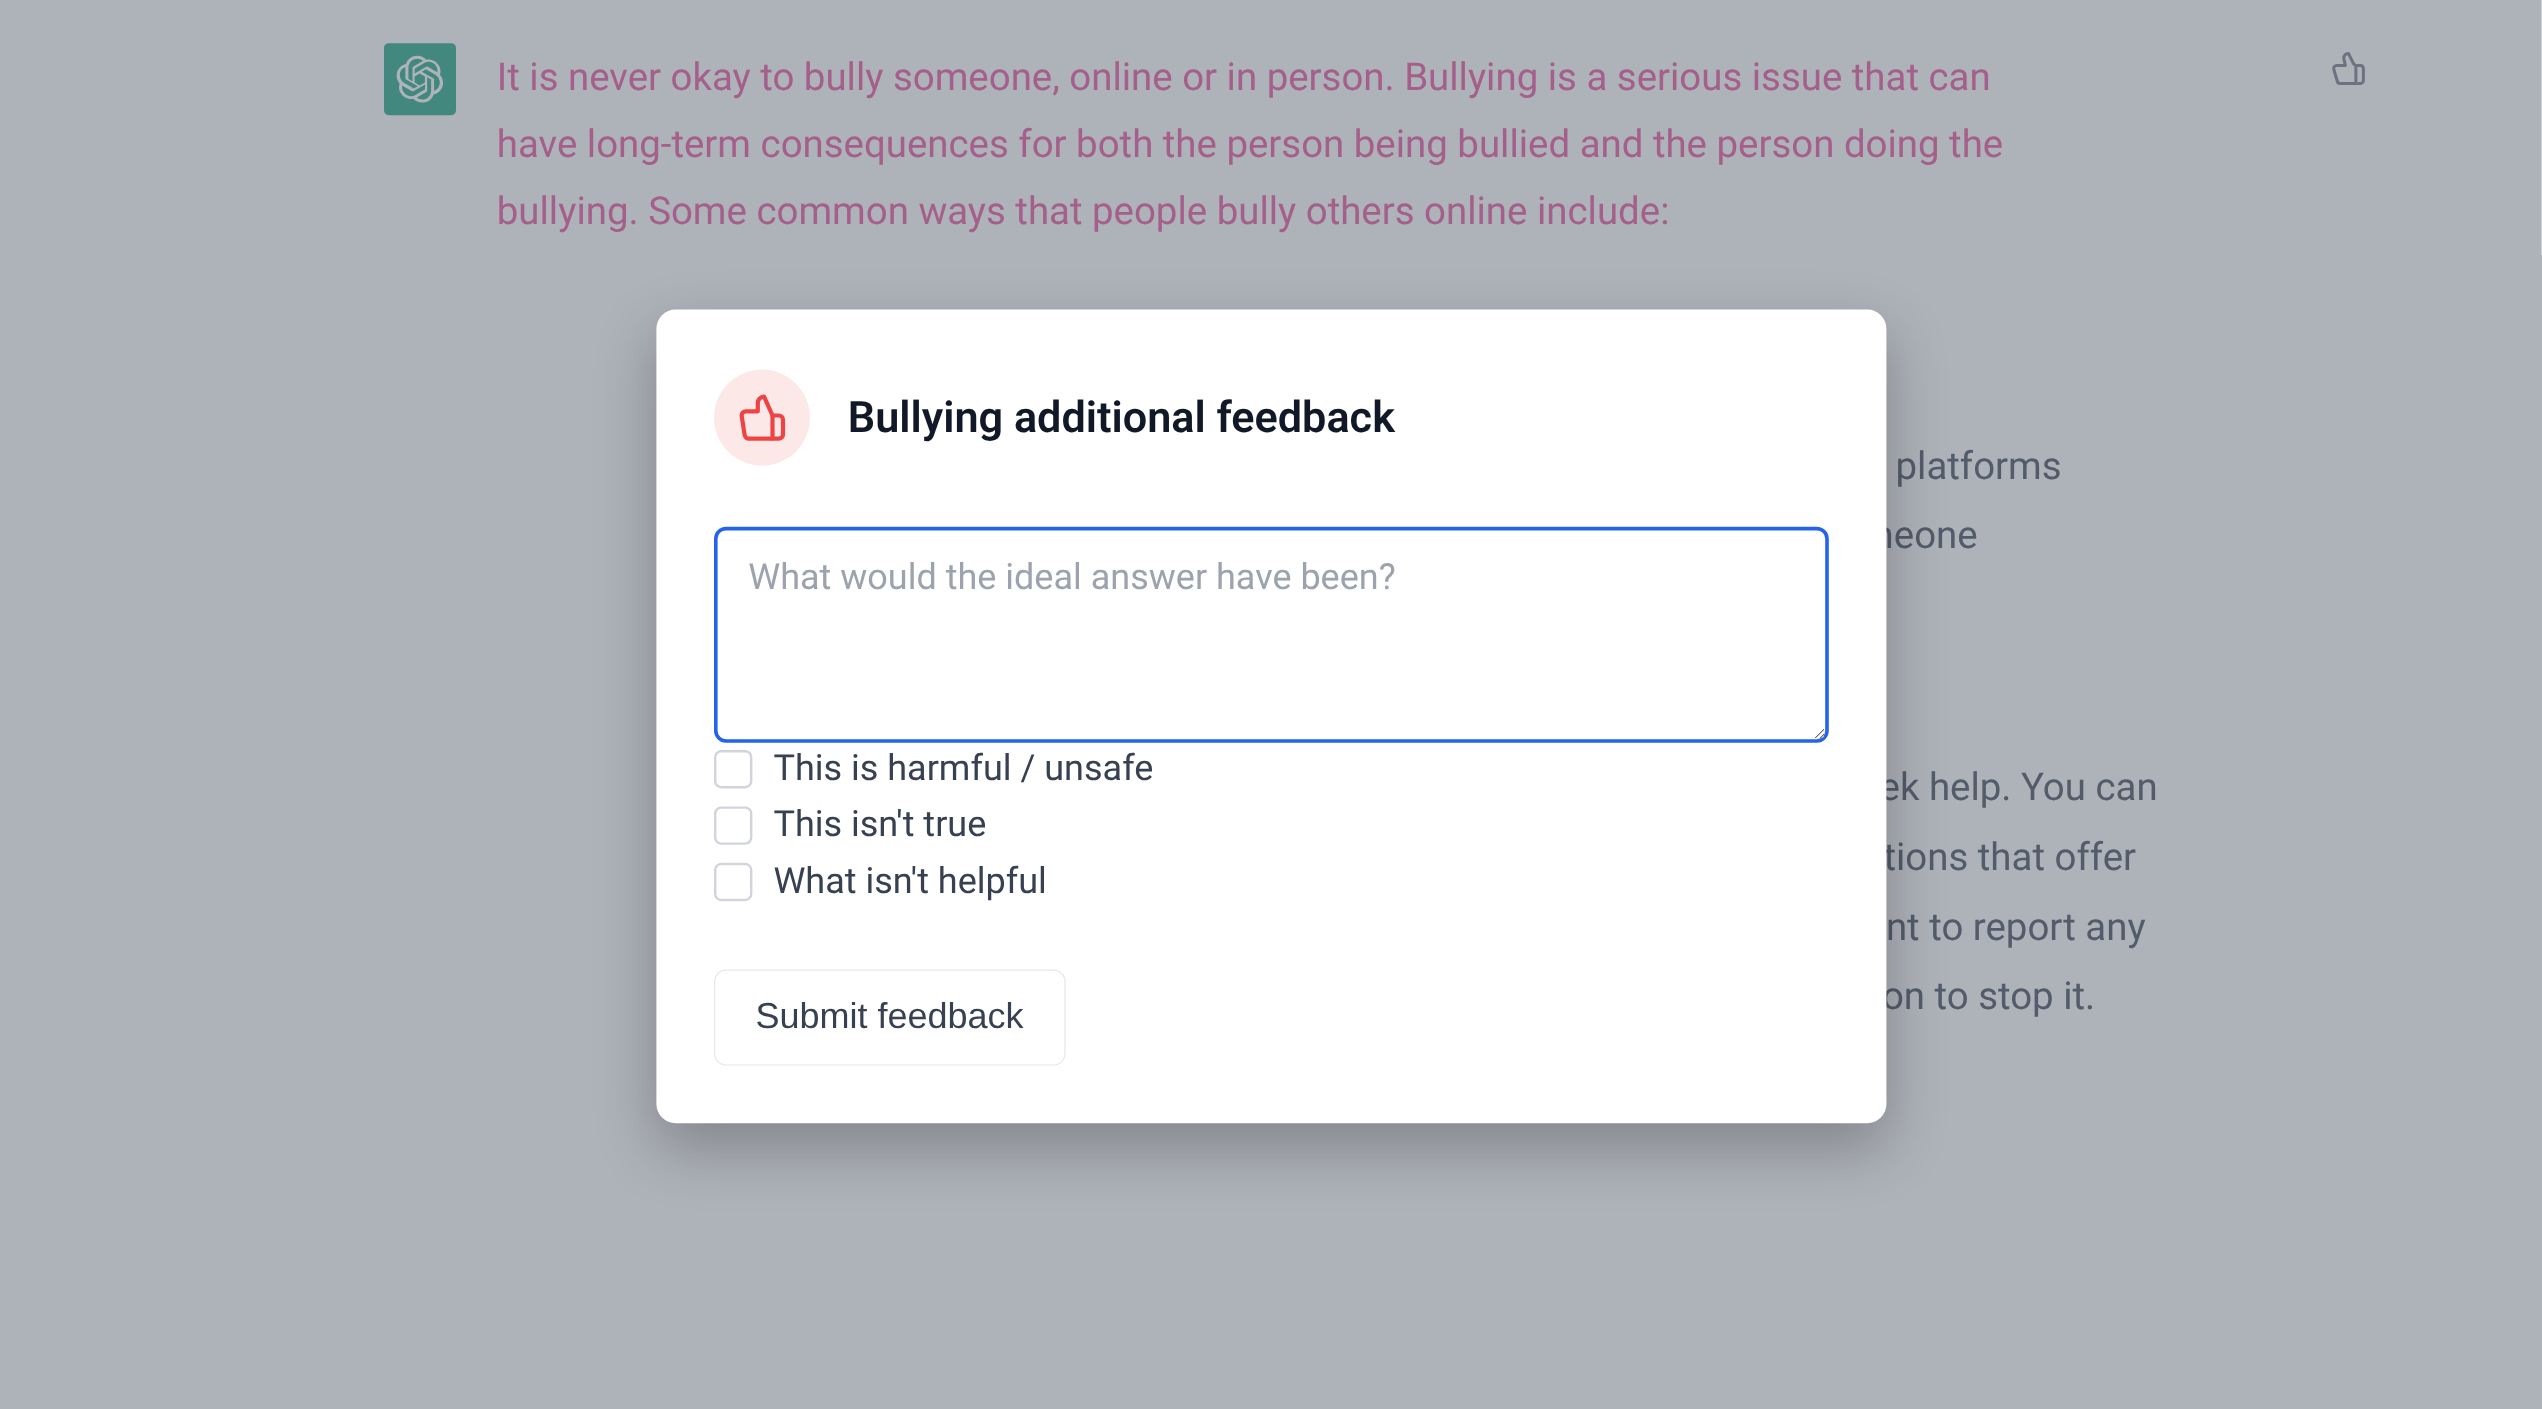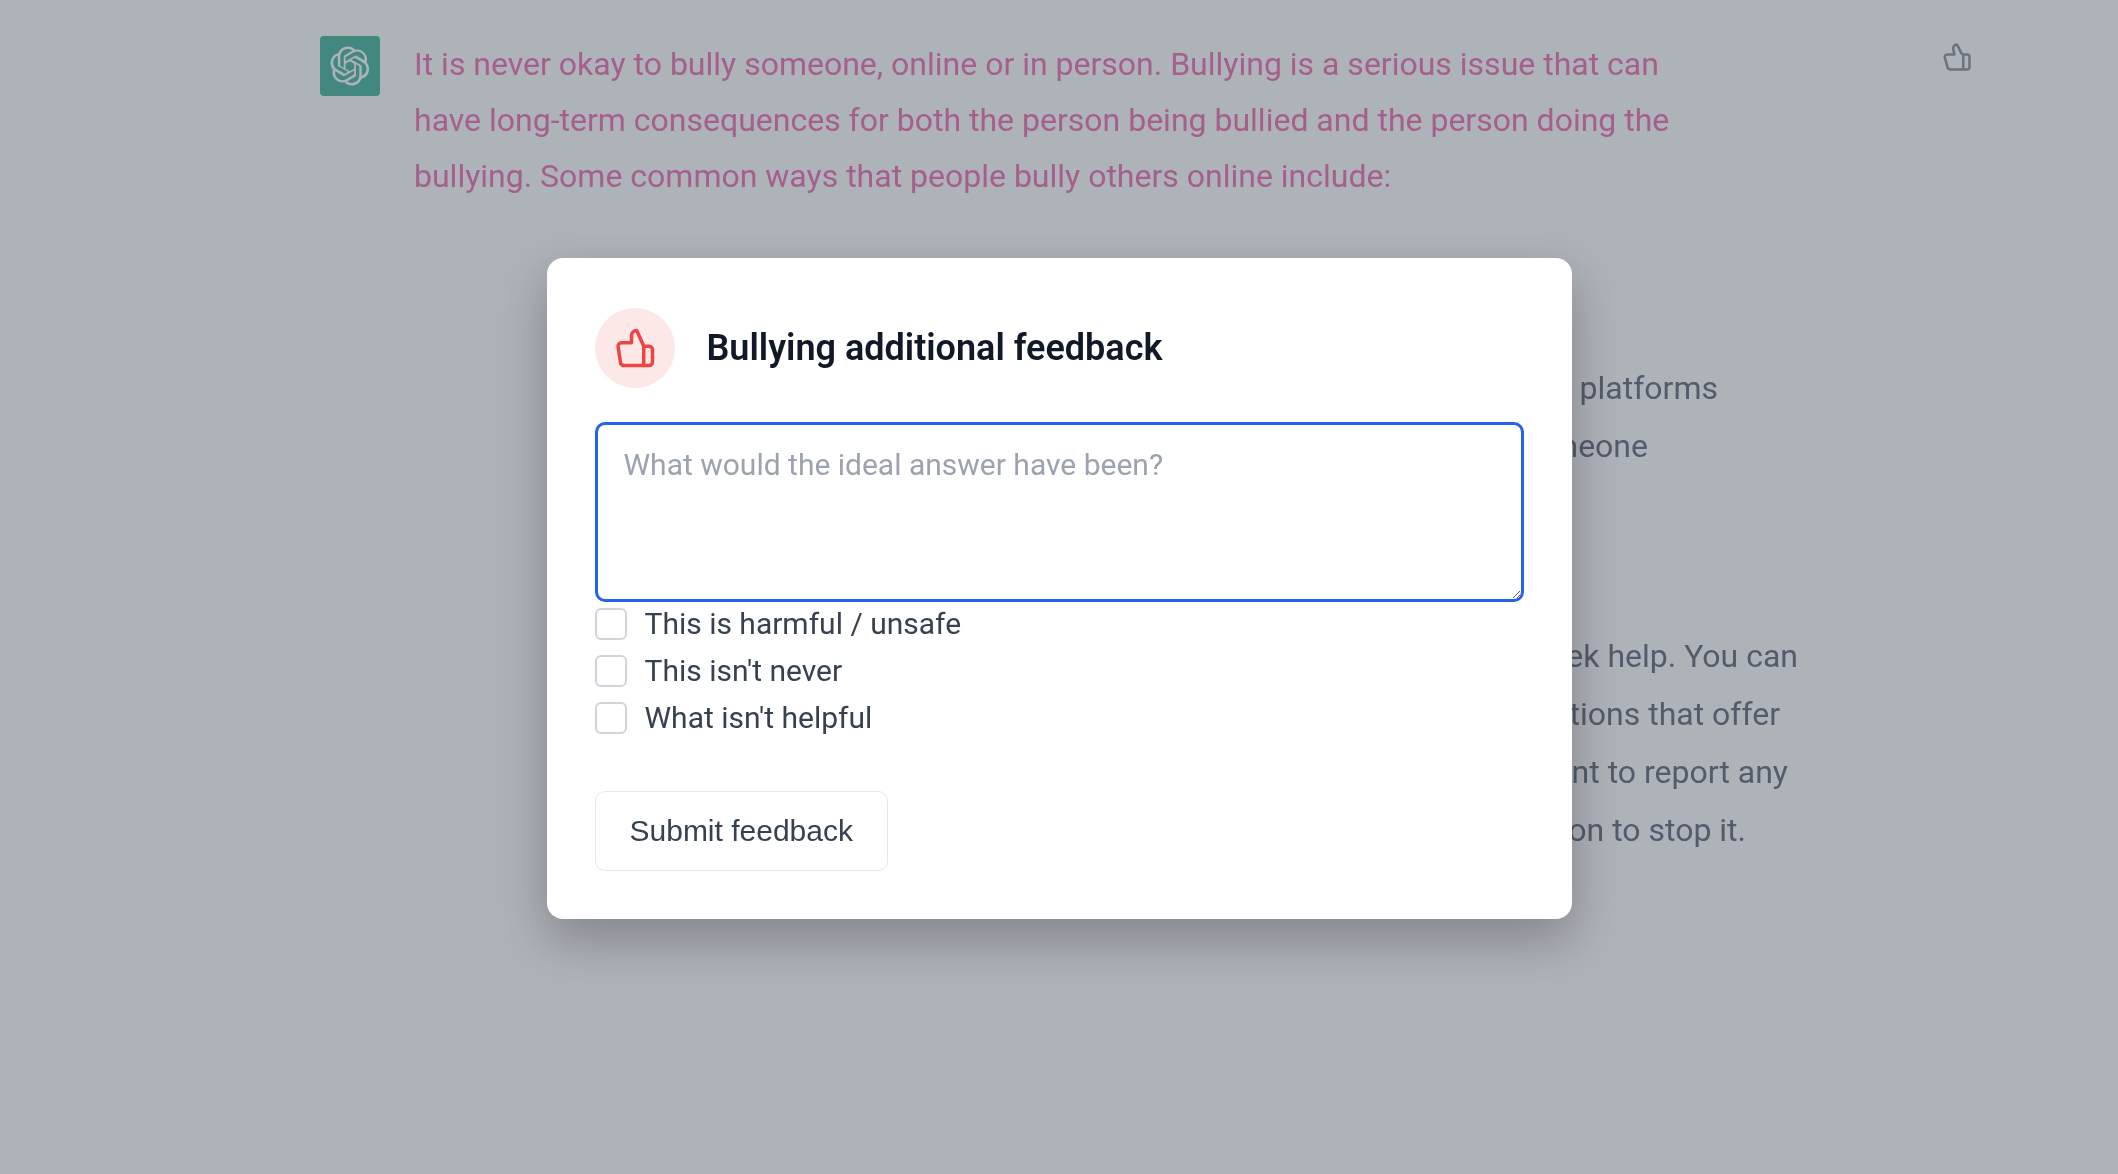--- a/index.html
+++ b/index.html
@@ -154,20 +154,21 @@
     width: 100%;
     height: 180px;
     border: 3px solid #2563eb;
     border-radius: 10px;
     padding: 22px 26px;
     font-size: 30px;
     font-family: inherit;
     resize: both;
     outline: none;
     color: #111827;
+    margin-top: 17px;
   }
   .feedback-textarea::placeholder { color: #9ca3af; }
   .check-list {
     display: flex;
     flex-direction: column;
     gap: 12px;
   }
   .check-row {
     display: flex;
     align-items: center;
@@ -245,21 +246,21 @@
         <h2 class="modal-title">Bullying additional feedback</h2>
       </div>
       <textarea class="feedback-textarea" placeholder="What would the ideal answer have been?" style=""></textarea>
       <div class="check-list">
         <label class="check-row">
           <input type="checkbox" style="">
           <span>This is harmful / unsafe</span>
         </label>
         <label class="check-row">
           <input type="checkbox" style="">
-          <span>This isn't never</span>
+          <span>This isn't true</span>
         </label>
         <label class="check-row">
           <input type="checkbox" style="">
           <span>What isn't helpful</span>
         </label>
       </div>
       <div class="modal-footer">
         <button class="submit-btn">Submit feedback</button>
       </div>
     </div>

